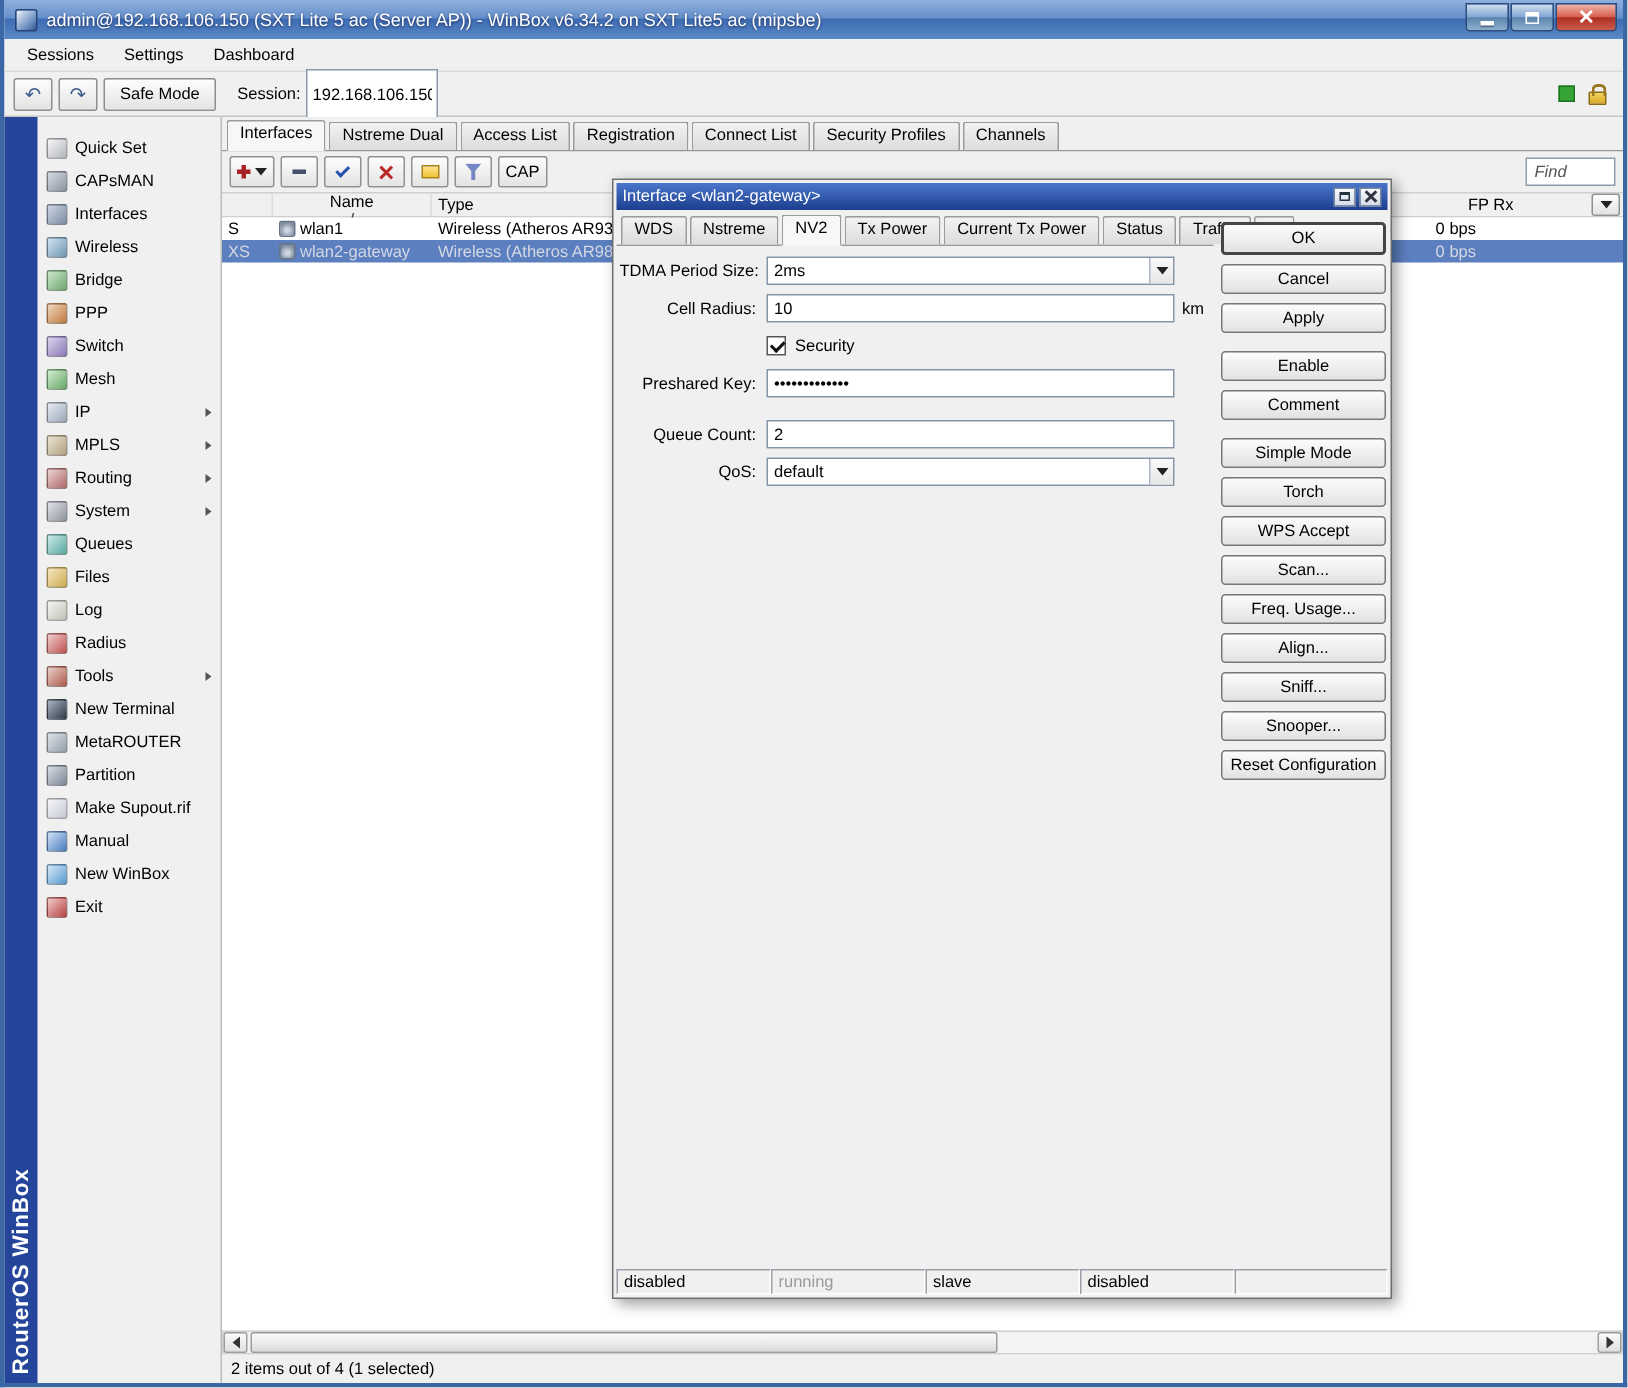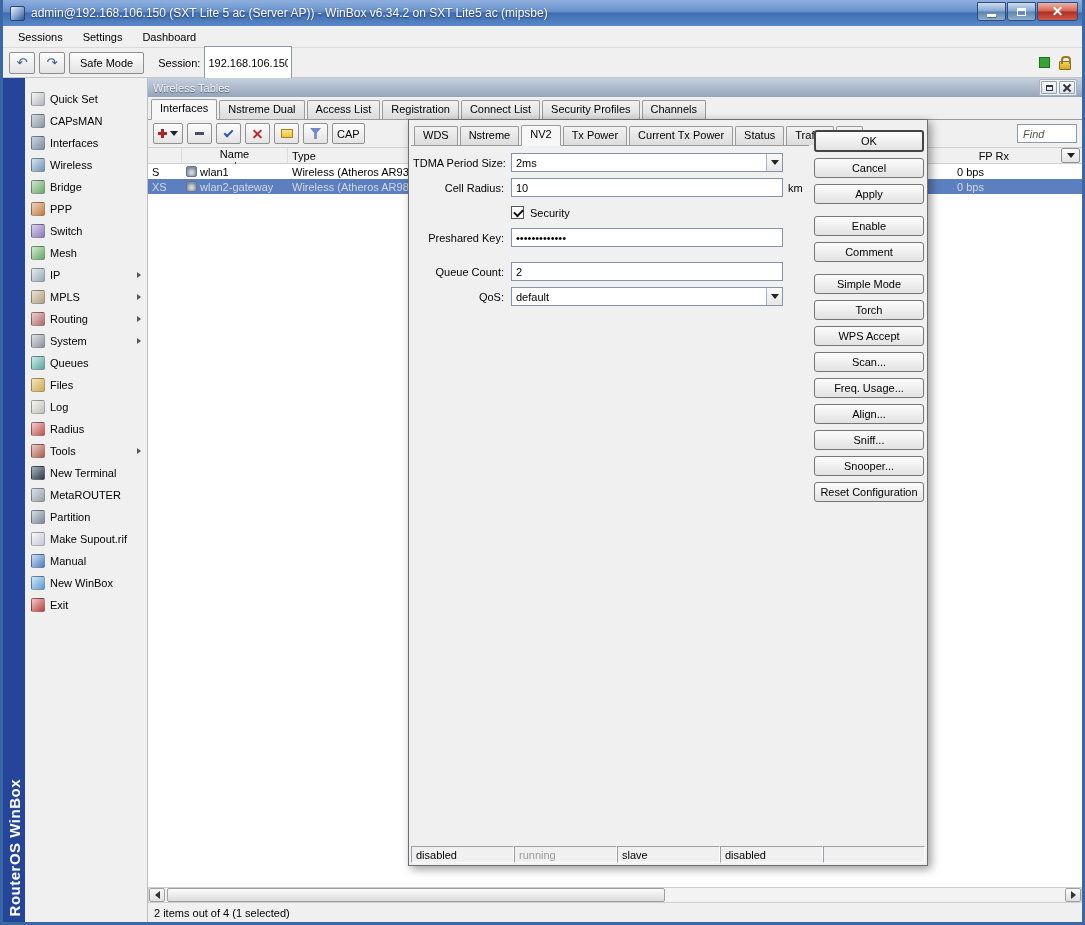--- a/index.html
+++ b/index.html
@@ -338,31 +338,20 @@
         </div>
       <div class="side-item">
           <span class="ic ic-exit"></span>
           <span class="side-label">Exit</span>
         </div>
     </div>
 
     <div class="content">
 
       <div class="wt">
-        <div class="wt-titlebar">
-          <span>Wireless Tables</span>
-          <span class="mdi-controls">
-            <span class="mdi-btn">
-                <span class="g-restore"></span>
-              </span>
-            <span class="mdi-btn">
-                <span class="g-xs"></span>
-              </span>
-          </span>
-        </div>
 
         <div class="wt-tabs">
           <span class="tab active">Interfaces</span>
           <span class="tab">Nstreme Dual</span>
           <span class="tab">Access List</span>
           <span class="tab">Registration</span>
           <span class="tab">Connect List</span>
           <span class="tab">Security Profiles</span>
           <span class="tab">Channels</span>
         </div>
@@ -440,20 +429,31 @@
               <span class="tri-right"></span>
             </span>
         </div>
 
         <div class="wt-status">
           <span>2 items out of 4 (1 selected)</span>
         </div>
       </div>
 
       <div class="dlg">
+        <div class="dlg-titlebar">
+          <span class="dlg-title-text">Interface &lt;wlan2-gateway&gt;</span>
+          <span class="dlg-controls">
+            <span class="dlg-cbtn">
+                <span class="g-maxs"></span>
+              </span>
+            <span class="dlg-cbtn">
+                <span class="g-xs"></span>
+              </span>
+          </span>
+        </div>
 
         <div class="dlg-body">
           <div class="dlg-left">
             <div class="dlg-tabs">
               <span class="tab">WDS</span>
               <span class="tab">Nstreme</span>
               <span class="tab active">NV2</span>
               <span class="tab">Tx Power</span>
               <span class="tab">Current Tx Power</span>
               <span class="tab">Status</span>

